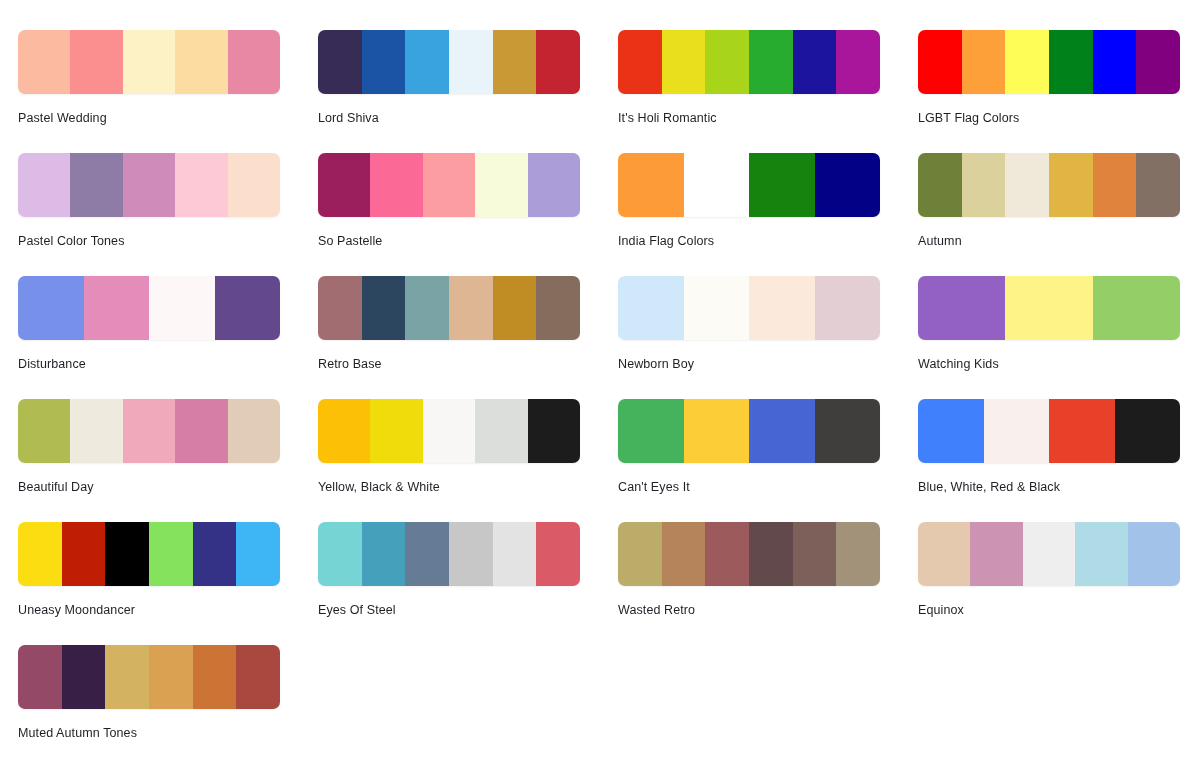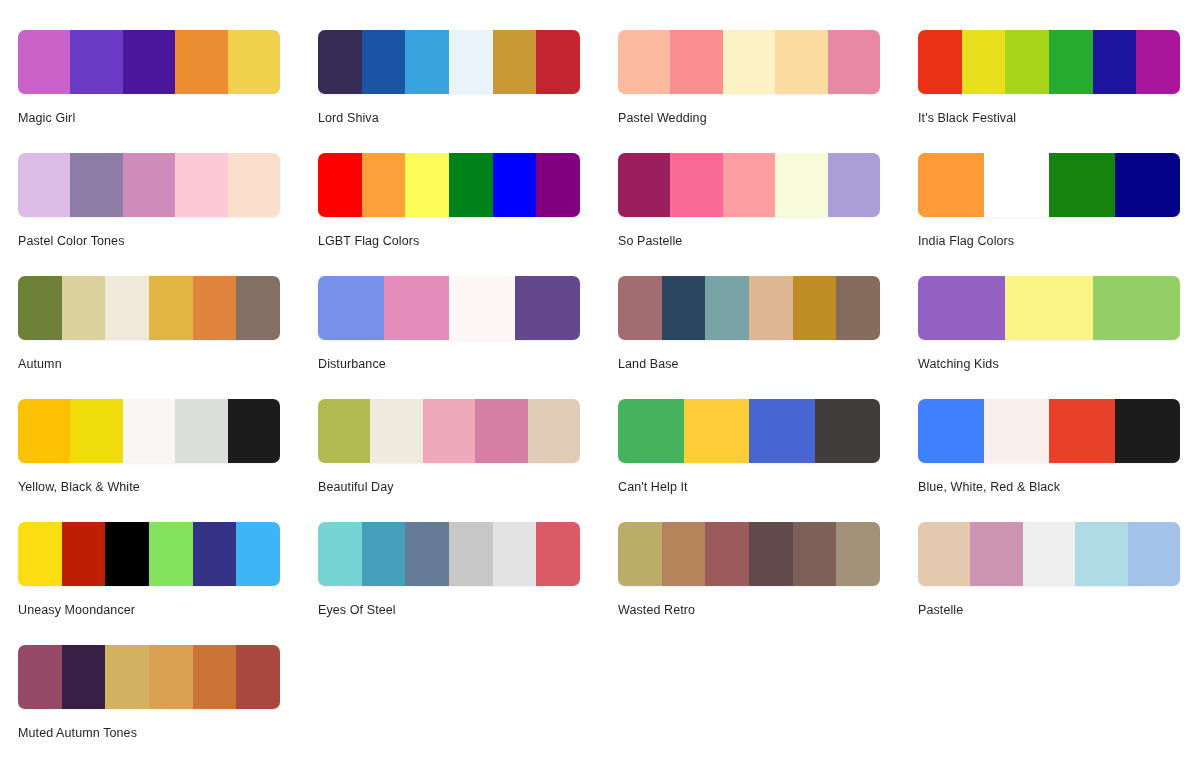--- a/index.html
+++ b/index.html
@@ -58,83 +58,73 @@
     text-overflow: ellipsis;
     max-width: 262px;
   }
 </style>
 </head>
 <body>
 
 <div id="palette-grid">
     <div class="palette-card">
       <div class="swatch-bar">
-        <div class="swatch" style="background: rgb(201, 99, 201);"></div>
-        <div class="swatch" style="background: rgb(108, 59, 198);"></div>
-        <div class="swatch" style="background: rgb(74, 22, 155);"></div>
-        <div class="swatch" style="background: rgb(236, 141, 50);"></div>
-        <div class="swatch" style="background: rgb(240, 208, 76);"></div>
-      </div>
-      <div class="palette-name">Magic Girl</div>
+        <div class="swatch" style="background: rgb(252, 187, 161);"></div>
+        <div class="swatch" style="background: rgb(251, 143, 143);"></div>
+        <div class="swatch" style="background: rgb(253, 242, 198);"></div>
+        <div class="swatch" style="background: rgb(252, 220, 160);"></div>
+        <div class="swatch" style="background: rgb(233, 136, 164);"></div>
+      </div>
+      <div class="palette-name">Pastel Wedding</div>
     </div>
     <div class="palette-card">
       <div class="swatch-bar">
         <div class="swatch" style="background: rgb(55, 44, 85);"></div>
         <div class="swatch" style="background: rgb(27, 84, 165);"></div>
         <div class="swatch" style="background: rgb(57, 163, 224);"></div>
         <div class="swatch" style="background: rgb(233, 243, 250);"></div>
         <div class="swatch" style="background: rgb(201, 153, 54);"></div>
         <div class="swatch" style="background: rgb(195, 36, 48);"></div>
       </div>
       <div class="palette-name">Lord Shiva</div>
     </div>
     <div class="palette-card">
       <div class="swatch-bar">
-        <div class="swatch" style="background: rgb(252, 187, 161);"></div>
-        <div class="swatch" style="background: rgb(251, 143, 143);"></div>
-        <div class="swatch" style="background: rgb(253, 242, 198);"></div>
-        <div class="swatch" style="background: rgb(252, 220, 160);"></div>
-        <div class="swatch" style="background: rgb(233, 136, 164);"></div>
-      </div>
-      <div class="palette-name">Pastel Wedding</div>
-    </div>
-    <div class="palette-card">
-      <div class="swatch-bar">
         <div class="swatch" style="background: rgb(234, 51, 22);"></div>
         <div class="swatch" style="background: rgb(234, 223, 28);"></div>
         <div class="swatch" style="background: rgb(168, 213, 26);"></div>
         <div class="swatch" style="background: rgb(39, 172, 48);"></div>
         <div class="swatch" style="background: rgb(28, 19, 158);"></div>
         <div class="swatch" style="background: rgb(169, 22, 155);"></div>
       </div>
-      <div class="palette-name">It's Black Festival</div>
-    </div>
-    <div class="palette-card">
-      <div class="swatch-bar">
-        <div class="swatch" style="background: rgb(220, 187, 230);"></div>
-        <div class="swatch" style="background: rgb(142, 123, 166);"></div>
-        <div class="swatch" style="background: rgb(207, 140, 187);"></div>
-        <div class="swatch" style="background: rgb(253, 201, 214);"></div>
-        <div class="swatch" style="background: rgb(251, 223, 204);"></div>
-      </div>
-      <div class="palette-name">Pastel Color Tones</div>
+      <div class="palette-name">It's Holi Romantic</div>
     </div>
     <div class="palette-card">
       <div class="swatch-bar">
         <div class="swatch" style="background: rgb(254, 0, 0);"></div>
         <div class="swatch" style="background: rgb(254, 160, 58);"></div>
         <div class="swatch" style="background: rgb(254, 252, 86);"></div>
         <div class="swatch" style="background: rgb(1, 129, 25);"></div>
         <div class="swatch" style="background: rgb(0, 0, 254);"></div>
         <div class="swatch" style="background: rgb(128, 0, 128);"></div>
       </div>
       <div class="palette-name">LGBT Flag Colors</div>
     </div>
     <div class="palette-card">
       <div class="swatch-bar">
+        <div class="swatch" style="background: rgb(220, 187, 230);"></div>
+        <div class="swatch" style="background: rgb(142, 123, 166);"></div>
+        <div class="swatch" style="background: rgb(207, 140, 187);"></div>
+        <div class="swatch" style="background: rgb(253, 201, 214);"></div>
+        <div class="swatch" style="background: rgb(251, 223, 204);"></div>
+      </div>
+      <div class="palette-name">Pastel Color Tones</div>
+    </div>
+    <div class="palette-card">
+      <div class="swatch-bar">
         <div class="swatch" style="background: rgb(155, 31, 93);"></div>
         <div class="swatch" style="background: rgb(251, 106, 150);"></div>
         <div class="swatch" style="background: rgb(252, 157, 162);"></div>
         <div class="swatch" style="background: rgb(248, 251, 217);"></div>
         <div class="swatch" style="background: rgb(170, 157, 216);"></div>
       </div>
       <div class="palette-name">So Pastelle</div>
     </div>
     <div class="palette-card">
       <div class="swatch-bar">
@@ -167,58 +157,67 @@
     </div>
     <div class="palette-card">
       <div class="swatch-bar">
         <div class="swatch" style="background: rgb(162, 109, 113);"></div>
         <div class="swatch" style="background: rgb(44, 70, 95);"></div>
         <div class="swatch" style="background: rgb(121, 163, 164);"></div>
         <div class="swatch" style="background: rgb(221, 183, 148);"></div>
         <div class="swatch" style="background: rgb(192, 141, 36);"></div>
         <div class="swatch" style="background: rgb(134, 108, 93);"></div>
       </div>
-      <div class="palette-name">Land Base</div>
+      <div class="palette-name">Retro Base</div>
+    </div>
+    <div class="palette-card">
+      <div class="swatch-bar">
+        <div class="swatch" style="background: rgb(207, 233, 251);"></div>
+        <div class="swatch" style="background: rgb(253, 251, 245);"></div>
+        <div class="swatch" style="background: rgb(251, 234, 219);"></div>
+        <div class="swatch" style="background: rgb(227, 206, 212);"></div>
+      </div>
+      <div class="palette-name">Newborn Boy</div>
     </div>
     <div class="palette-card">
       <div class="swatch-bar">
         <div class="swatch" style="background: rgb(147, 96, 196);"></div>
         <div class="swatch" style="background: rgb(252, 244, 134);"></div>
         <div class="swatch" style="background: rgb(147, 206, 103);"></div>
       </div>
       <div class="palette-name">Watching Kids</div>
+    </div>
+    <div class="palette-card">
+      <div class="swatch-bar">
+        <div class="swatch" style="background: rgb(176, 188, 82);"></div>
+        <div class="swatch" style="background: rgb(239, 234, 222);"></div>
+        <div class="swatch" style="background: rgb(240, 168, 187);"></div>
+        <div class="swatch" style="background: rgb(213, 127, 164);"></div>
+        <div class="swatch" style="background: rgb(225, 205, 183);"></div>
+      </div>
+      <div class="palette-name">Beautiful Day</div>
     </div>
     <div class="palette-card">
       <div class="swatch-bar">
         <div class="swatch" style="background: rgb(252, 192, 4);"></div>
         <div class="swatch" style="background: rgb(240, 220, 10);"></div>
         <div class="swatch" style="background: rgb(248, 247, 245);"></div>
         <div class="swatch" style="background: rgb(220, 222, 219);"></div>
         <div class="swatch" style="background: rgb(28, 28, 28);"></div>
       </div>
       <div class="palette-name">Yellow, Black &amp; White</div>
     </div>
     <div class="palette-card">
       <div class="swatch-bar">
-        <div class="swatch" style="background: rgb(176, 188, 82);"></div>
-        <div class="swatch" style="background: rgb(239, 234, 222);"></div>
-        <div class="swatch" style="background: rgb(240, 168, 187);"></div>
-        <div class="swatch" style="background: rgb(213, 127, 164);"></div>
-        <div class="swatch" style="background: rgb(225, 205, 183);"></div>
-      </div>
-      <div class="palette-name">Beautiful Day</div>
-    </div>
-    <div class="palette-card">
-      <div class="swatch-bar">
         <div class="swatch" style="background: rgb(69, 179, 91);"></div>
         <div class="swatch" style="background: rgb(253, 205, 56);"></div>
         <div class="swatch" style="background: rgb(71, 101, 211);"></div>
         <div class="swatch" style="background: rgb(63, 62, 60);"></div>
       </div>
-      <div class="palette-name">Can't Help It</div>
+      <div class="palette-name">Can't Eyes It</div>
     </div>
     <div class="palette-card">
       <div class="swatch-bar">
         <div class="swatch" style="background: rgb(64, 128, 252);"></div>
         <div class="swatch" style="background: rgb(249, 239, 236);"></div>
         <div class="swatch" style="background: rgb(232, 65, 42);"></div>
         <div class="swatch" style="background: rgb(28, 28, 28);"></div>
       </div>
       <div class="palette-name">Blue, White, Red &amp; Black</div>
     </div>
@@ -256,21 +255,21 @@
       <div class="palette-name">Wasted Retro</div>
     </div>
     <div class="palette-card">
       <div class="swatch-bar">
         <div class="swatch" style="background: rgb(229, 201, 174);"></div>
         <div class="swatch" style="background: rgb(205, 147, 178);"></div>
         <div class="swatch" style="background: rgb(238, 238, 238);"></div>
         <div class="swatch" style="background: rgb(174, 219, 230);"></div>
         <div class="swatch" style="background: rgb(162, 194, 233);"></div>
       </div>
-      <div class="palette-name">Pastelle</div>
+      <div class="palette-name">Equinox</div>
     </div>
     <div class="palette-card">
       <div class="swatch-bar">
         <div class="swatch" style="background: rgb(148, 74, 102);"></div>
         <div class="swatch" style="background: rgb(55, 31, 70);"></div>
         <div class="swatch" style="background: rgb(211, 178, 97);"></div>
         <div class="swatch" style="background: rgb(219, 161, 83);"></div>
         <div class="swatch" style="background: rgb(204, 116, 54);"></div>
         <div class="swatch" style="background: rgb(169, 72, 63);"></div>
       </div>

